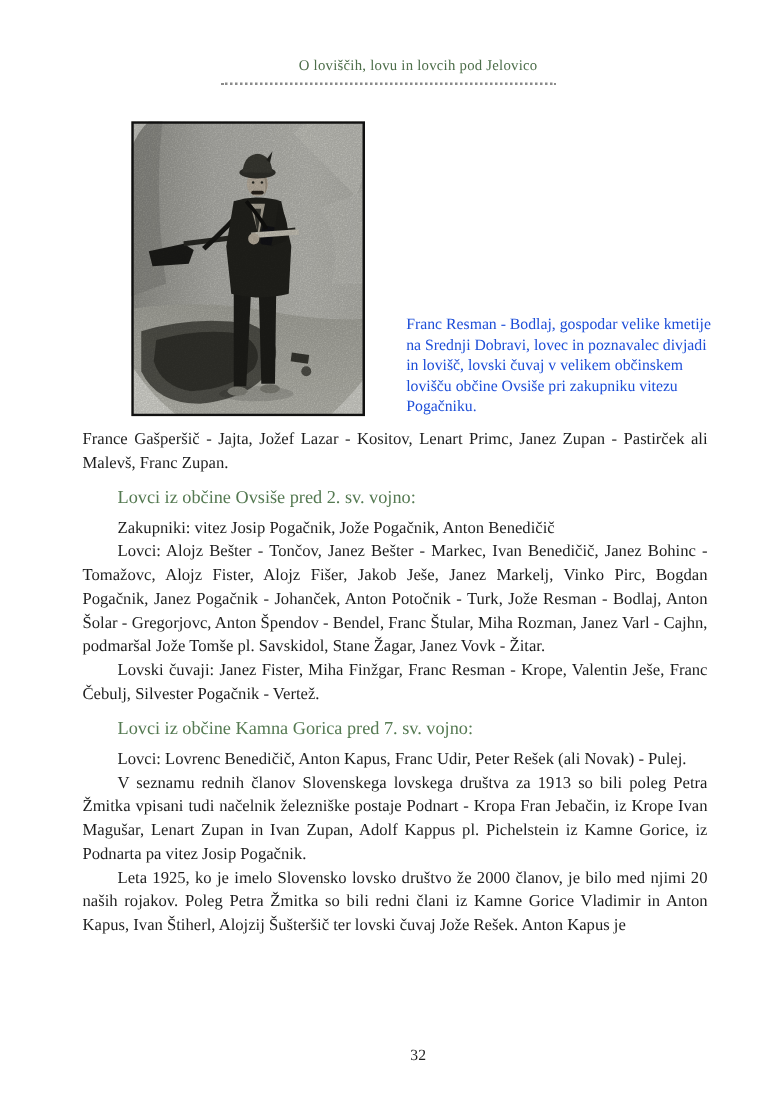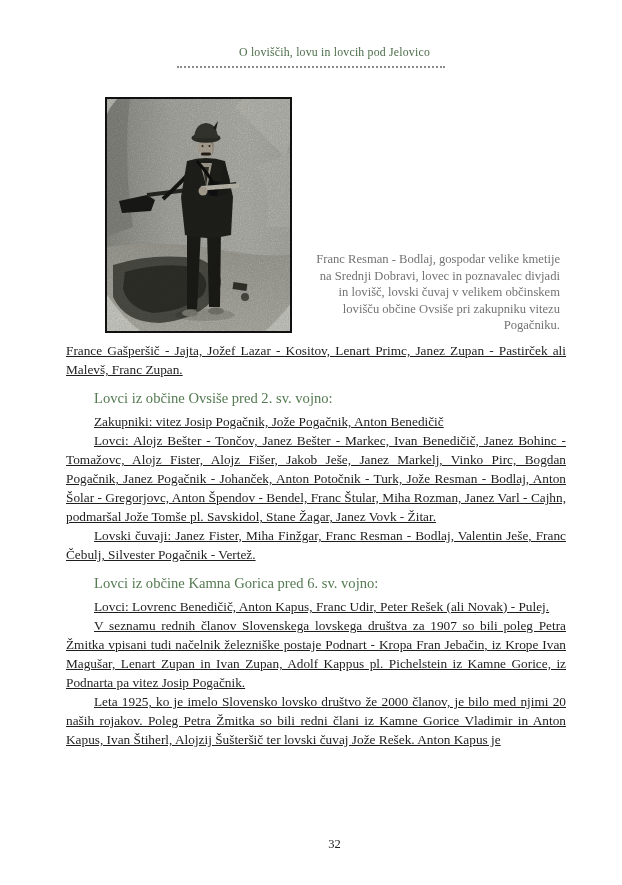--- a/index.html
+++ b/index.html
@@ -22,31 +22,31 @@
   .header-rule {
     position:absolute; top:53px; left:177px; width:268px; height:13px;
     border-bottom:2px dotted #8a8a8a;
   }
   .photo-frame {
     position:absolute; left:105px; top:97px;
     width:187px; height:236px;
     line-height:0;
   }
   .photo-caption {
-    position:absolute; left:310px; top:251px; width:250px;
+    position:absolute; left:325px; top:251px; width:250px;
     font-size:12.6px; line-height:16.6px;
-    color:#737373;
-    text-align:right;
+    color:#1d4ed8;
+    text-align:left;
   }
   .text-block {
     position:absolute; top:341px; left:66px; width:500px;
     font-size:13.3px; line-height:19px;
     text-align:justify;
   }
-  .text-block p { margin:0; text-indent:28px;text-decoration:underline; }
+  .text-block p { margin:0; text-indent:28px; }
   .text-block p.no-indent { text-indent:0; }
   .section-heading {
     font-size:14.6px; font-weight:normal;
     color:#557a52;
     margin:10px 0 4px 0;
     text-indent:28px;
     text-align:left;
     line-height:19px;
   }
   .page-number {
@@ -144,24 +144,24 @@
 
   <div class="photo-caption">Franc Resman - Bodlaj, gospodar velike kmetije na Srednji Dobravi, lovec in poznavalec divjadi in lovišč, lovski čuvaj v velikem občinskem lovišču občine Ovsiše pri zakupniku vitezu Pogačniku.</div>
 
   <div class="text-block">
     <p class="no-indent">France Gašperšič - Jajta, Jožef Lazar - Kositov, Lenart Primc, Janez Zupan - Pastirček ali Malevš, Franc Zupan.</p>
 
     <h2 class="section-heading">Lovci iz občine Ovsiše pred 2. sv. vojno:</h2>
 
     <p>Zakupniki: vitez Josip Pogačnik, Jože Pogačnik, Anton Benedičič</p>
     <p>Lovci: Alojz Bešter - Tončov, Janez Bešter - Markec, Ivan Benedičič, Janez Bohinc - Tomažovc, Alojz Fister, Alojz Fišer, Jakob Ješe, Janez Markelj, Vinko Pirc, Bogdan Pogačnik, Janez Pogačnik - Johanček, Anton Potočnik - Turk, Jože Resman - Bodlaj, Anton Šolar - Gregorjovc, Anton Špendov - Bendel, Franc Štular, Miha Rozman, Janez Varl - Cajhn, podmaršal Jože Tomše pl. Savskidol, Stane Žagar, Janez Vovk - Žitar.</p>
-    <p>Lovski čuvaji: Janez Fister, Miha Finžgar, Franc Resman - Bodlaj, Valentin Ješe, Franc Čebulj, Silvester Pogačnik - Vertež.</p>
+    <p>Lovski čuvaji: Janez Fister, Miha Finžgar, Franc Resman - Krope, Valentin Ješe, Franc Čebulj, Silvester Pogačnik - Vertež.</p>
 
-    <h2 class="section-heading">Lovci iz občine Kamna Gorica pred 6. sv. vojno:</h2>
+    <h2 class="section-heading">Lovci iz občine Kamna Gorica pred 7. sv. vojno:</h2>
 
     <p>Lovci: Lovrenc Benedičič, Anton Kapus, Franc Udir, Peter Rešek (ali Novak) - Pulej.</p>
-    <p>V seznamu rednih članov Slovenskega lovskega društva za 1907 so bili poleg Petra Žmitka vpisani tudi načelnik železniške postaje Podnart - Kropa Fran Jebačin, iz Krope Ivan Magušar, Lenart Zupan in Ivan Zupan, Adolf Kappus pl. Pichelstein iz Kamne Gorice, iz Podnarta pa vitez Josip Pogačnik.</p>
+    <p>V seznamu rednih članov Slovenskega lovskega društva za 1913 so bili poleg Petra Žmitka vpisani tudi načelnik železniške postaje Podnart - Kropa Fran Jebačin, iz Krope Ivan Magušar, Lenart Zupan in Ivan Zupan, Adolf Kappus pl. Pichelstein iz Kamne Gorice, iz Podnarta pa vitez Josip Pogačnik.</p>
     <p>Leta 1925, ko je imelo Slovensko lovsko društvo že 2000 članov, je bilo med njimi 20 naših rojakov. Poleg Petra Žmitka so bili redni člani iz Kamne Gorice Vladimir in Anton Kapus, Ivan Štiherl, Alojzij Šušteršič ter lovski čuvaj Jože Rešek. Anton Kapus je</p>
   </div>
 
   <div class="page-number">32</div>
 
 </div>
 
 </body></html>

